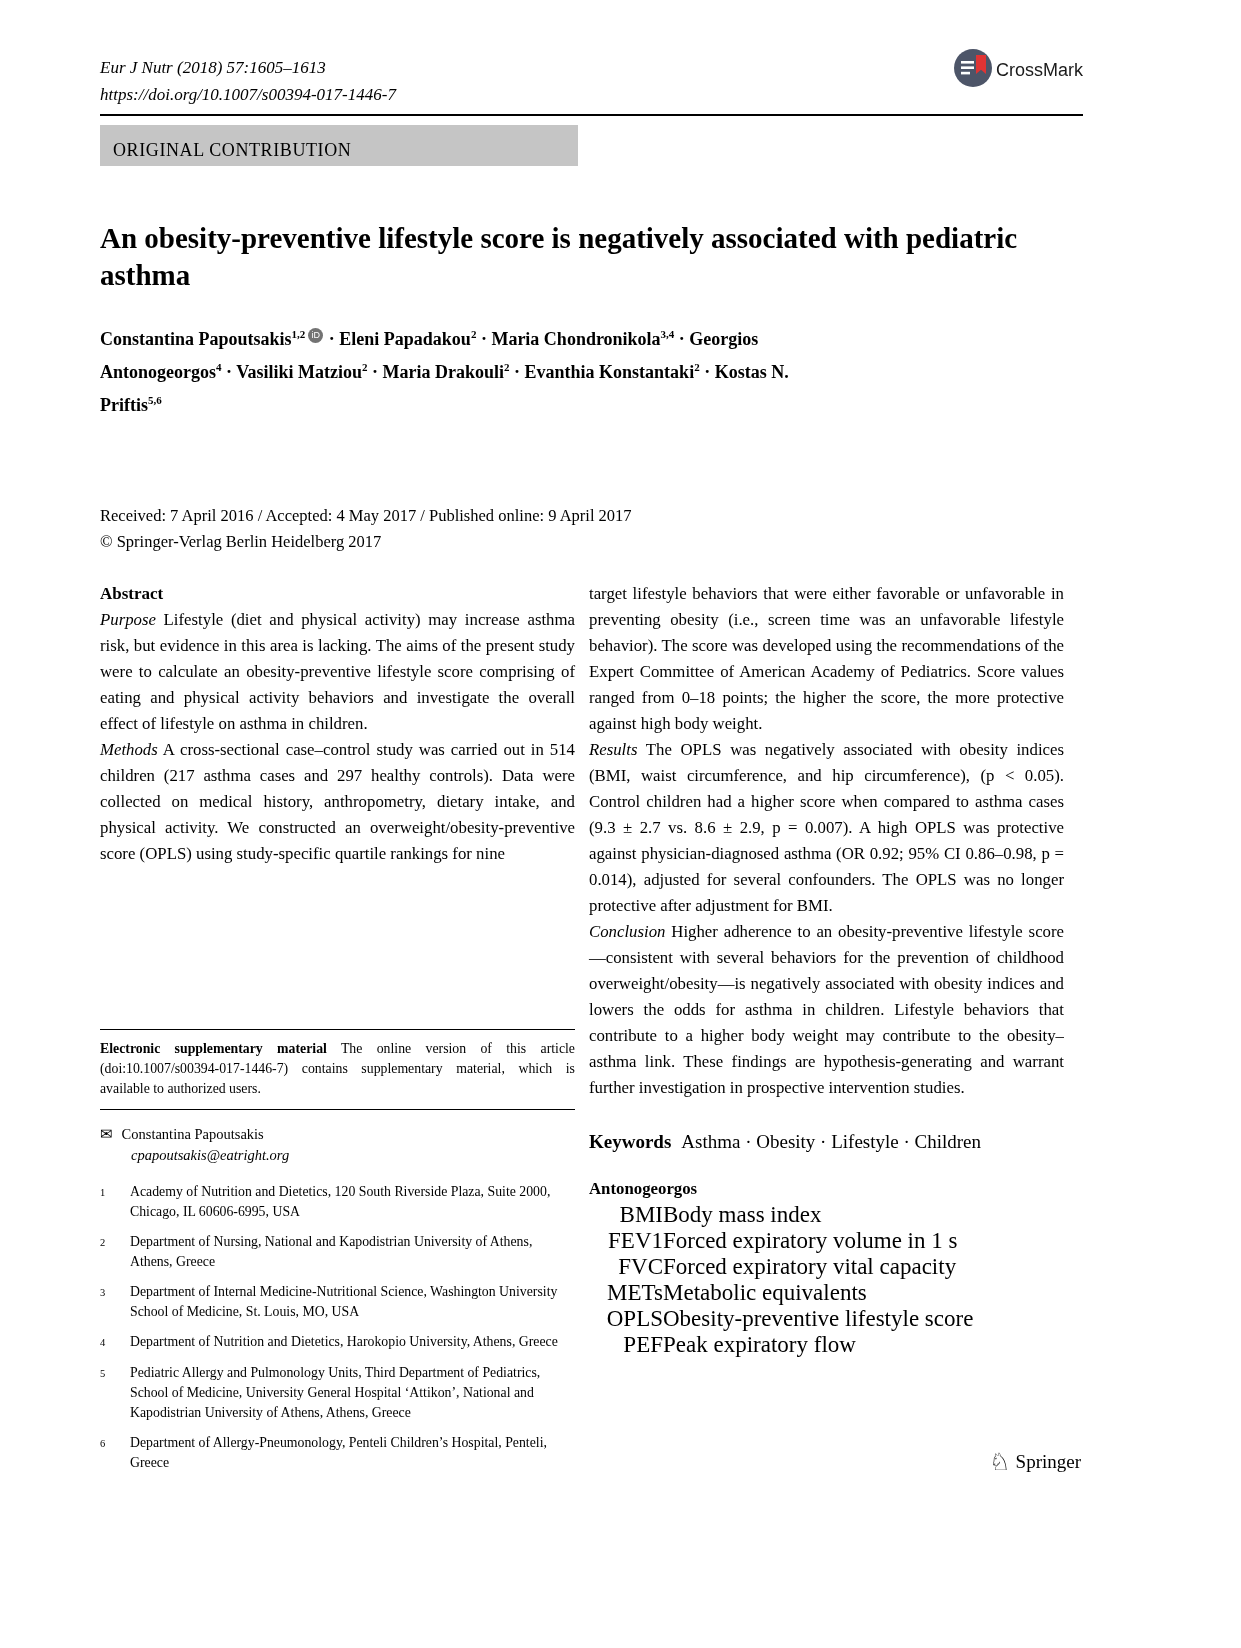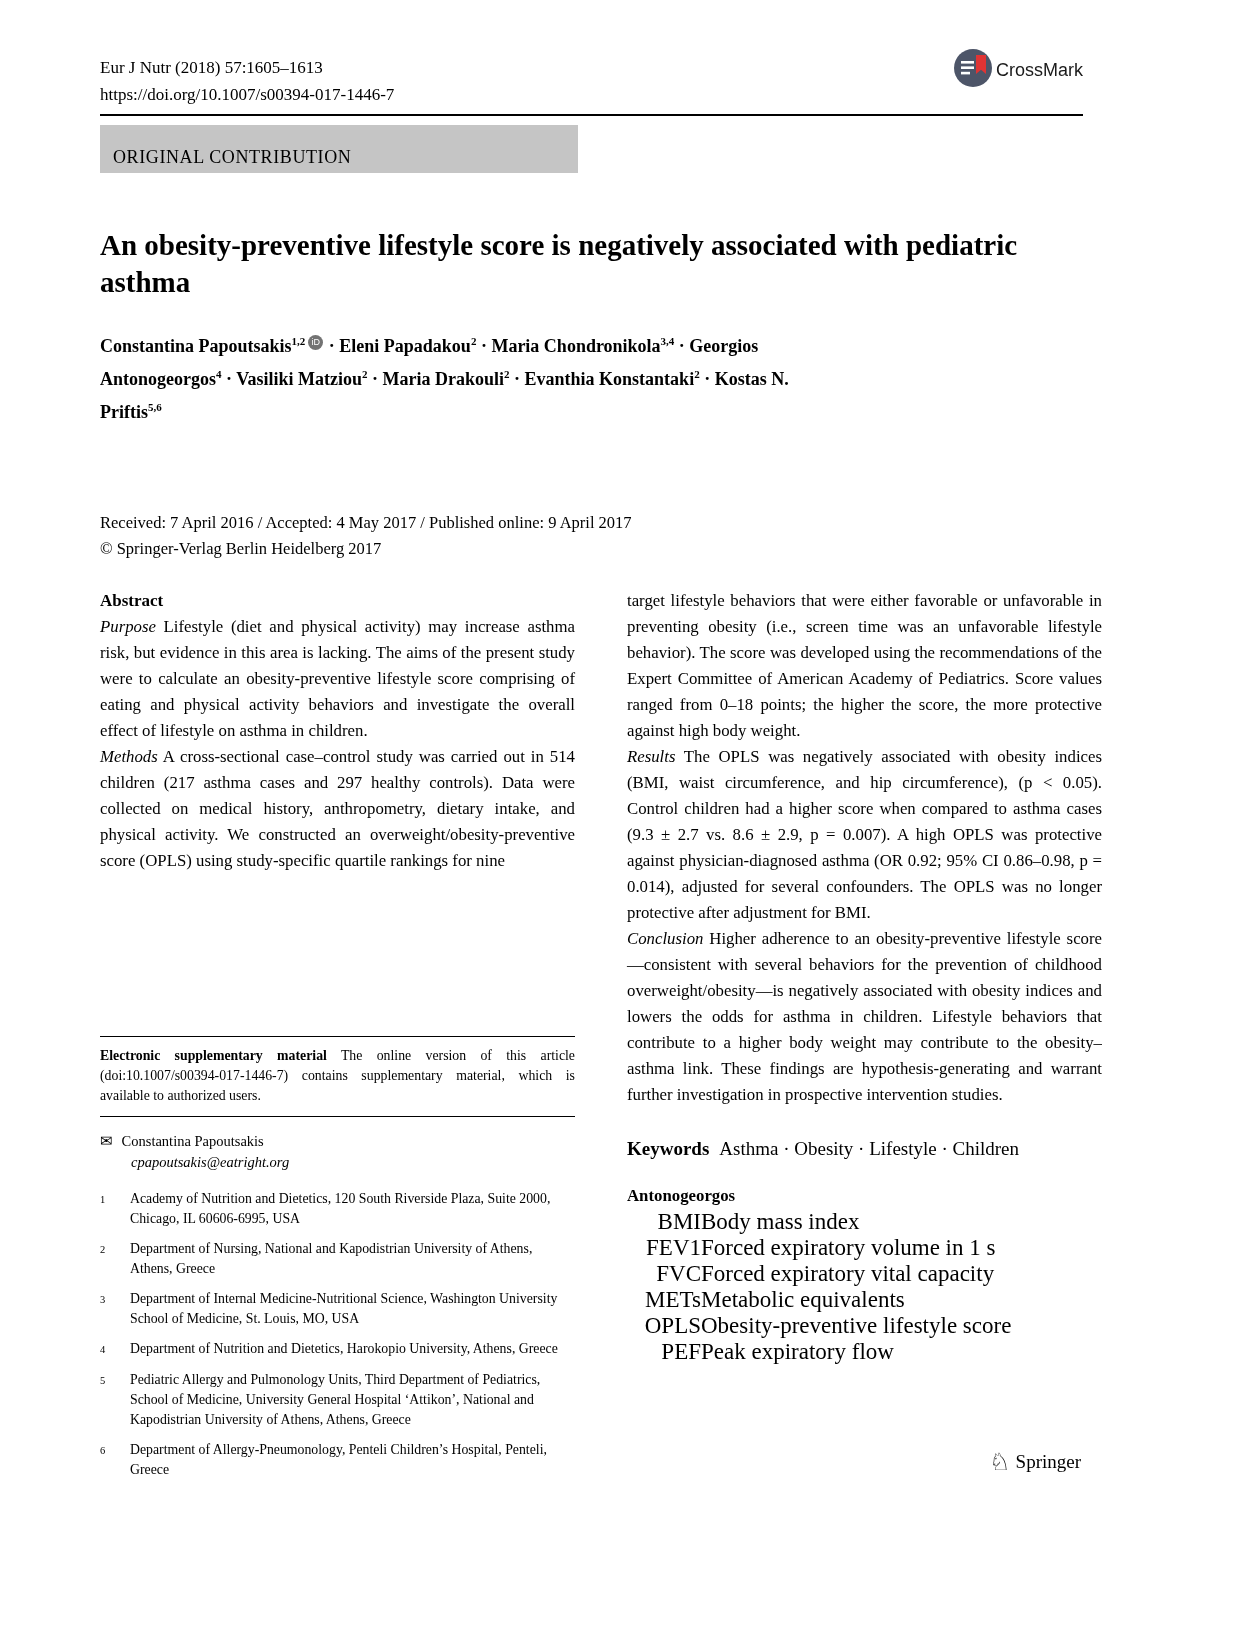--- a/index.html
+++ b/index.html
@@ -2,38 +2,38 @@
 <html><head>
 <meta charset="utf-8">
 <style>
   * { box-sizing: border-box; }
   html,body { margin:0; padding:0; background:#ffffff; }
   body { width:1241px; height:1648px; font-family:"Liberation Serif", serif; color:#000; }
   .page { position:relative; width:1241px; height:1648px; padding:54px 158px 0 100px; background:#fff; }
 
   
   .topbar { display:flex; justify-content:space-between; align-items:flex-start; }
-  .journal-info { font-size:17px; line-height:27px; }
+  .journal-info { font-size:17px; line-height:27px;font-style:italic; }
   .crossmark { display:flex; align-items:center; gap:3px; margin-top:-6px; }
   .crossmark-text { font-size:18px; font-family:"Liberation Sans", sans-serif; color:#1a1a1a; }
   .header-rule { height:2px; background:#000; margin-top:6px; }
 
-  .article-type { margin-top:9px; width:478px; background:#c5c5c5; font-size:18px; letter-spacing:.6px; padding:22px 0 5px 13px; }
+  .article-type { margin-top:9px; width:478px; background:#c5c5c5; font-size:18px; letter-spacing:.6px; padding:15px 0 5px 13px; }
 
   .title { margin:54px 0 0; font-size:29px; line-height:37px; font-weight:700; max-width:930px; }
 
   .authors { margin-top:26px; font-size:18px; line-height:28px; font-weight:700; max-width:695px; }
   .authors sup { font-size:11px; }
   .orcid { display:inline-block; width:15px; height:15px; border-radius:50%; background:#737373; color:#fff;
            font-size:9px; line-height:15px; text-align:center; font-family:"Liberation Sans", sans-serif;
            vertical-align:super; margin:0 1px 0 3px; font-weight:400; }
 
   .dates { margin-top:84px; font-size:16.5px; line-height:26px; }
 
-  .columns { margin-top:26px; display:grid; grid-template-columns:475px 475px; column-gap:52px; height:892px; }
+  .columns { margin-top:26px; display:grid; grid-template-columns:475px 475px; column-gap:14px; height:892px; }
   .col-left { display:flex; flex-direction:column; }
   .para { margin:0; text-align:justify; font-size:16.8px; line-height:26px; }
   .abs-head { margin:0; font-weight:700; font-size:17px; line-height:26px; }
   .section-label { font-style:italic; }
 
   
   .footnotes { margin-top:auto; font-size:13.8px; line-height:20px; }
   .fn-rule { border:0; border-top:1px solid #000; margin:0; }
   .esm { margin:9px 0 10px; text-align:justify; }
   .doi-link { color:#000000; text-decoration:none; }

